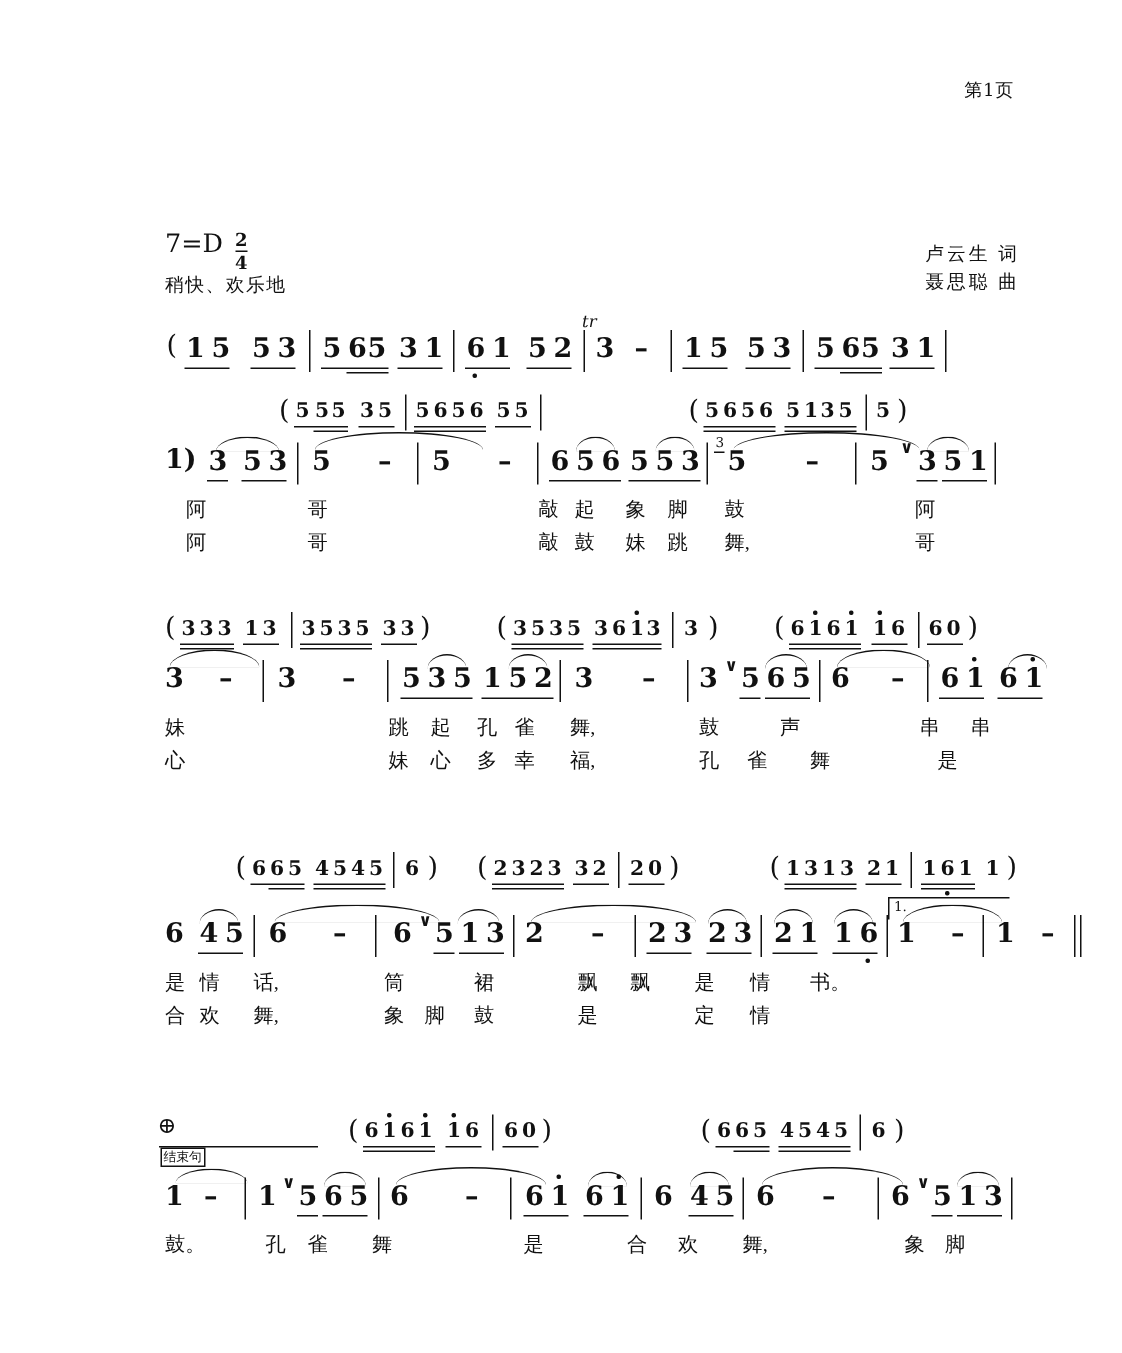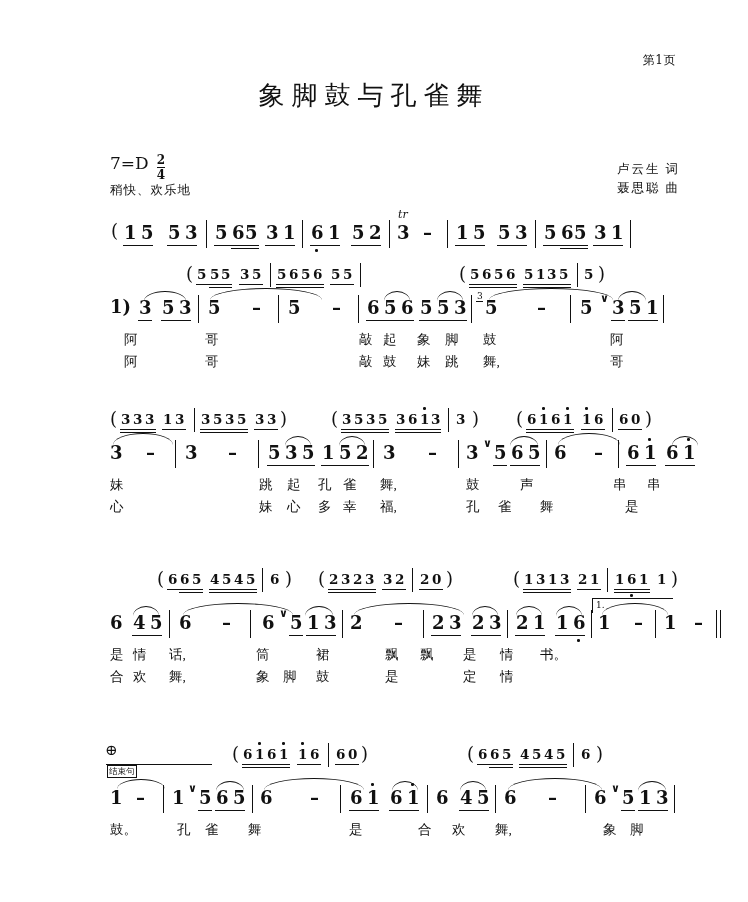--- a/index.html
+++ b/index.html
@@ -83,21 +83,20 @@
   .flatline{position:absolute;height:1.4px;background:#111;}
 
   .coda{position:absolute;font-size:15px;font-family:"DejaVu Serif",serif;line-height:1;}
 </style>
 </head>
 <body>
 
 <div class="page">
 
   <div class="page-num">第1页</div>
-  <div class="title">象脚鼓与孔雀舞</div>
 
   <div class="keysig">
     <span>7=D</span>
     <span class="frac">
       <span class="num">2</span>
       <span class="den">4</span>
     </span>
   </div>
   <div class="tempo">稍快、欢乐地</div>
   <div class="credits">
@@ -129,21 +128,21 @@
 
     <div class="g note" style="left:311px;top:14px;">6</div>
     <div class="dot" style="left:315px;top:39px;"></div>
     <div class="g note" style="left:328px;top:14px;">1</div>
     <div class="beam" style="left:310px;top:35px;width:30px;"></div>
     <div class="g note" style="left:352px;top:14px;">5</div>
     <div class="g note" style="left:369px;top:14px;">2</div>
     <div class="beam" style="left:351px;top:35px;width:30px;"></div>
     <div class="bar" style="left:389px;top:10px;height:28px;"></div>
 
-    <div class="g ital" style="left:398px;top:-2px;">tr</div>
+    <div class="g ital" style="left:388px;top:-2px;">tr</div>
     <div class="g note" style="left:397px;top:14px;">3</div>
     <div class="g note" style="left:423px;top:14px;">–</div>
     <div class="bar" style="left:447px;top:10px;height:28px;"></div>
 
     <div class="g note" style="left:456px;top:14px;">1</div>
     <div class="g note" style="left:473px;top:14px;">5</div>
     <div class="beam" style="left:455px;top:35px;width:30px;"></div>
     <div class="g note" style="left:498px;top:14px;">5</div>
     <div class="g note" style="left:515px;top:14px;">3</div>
     <div class="beam" style="left:497px;top:35px;width:30px;"></div>

